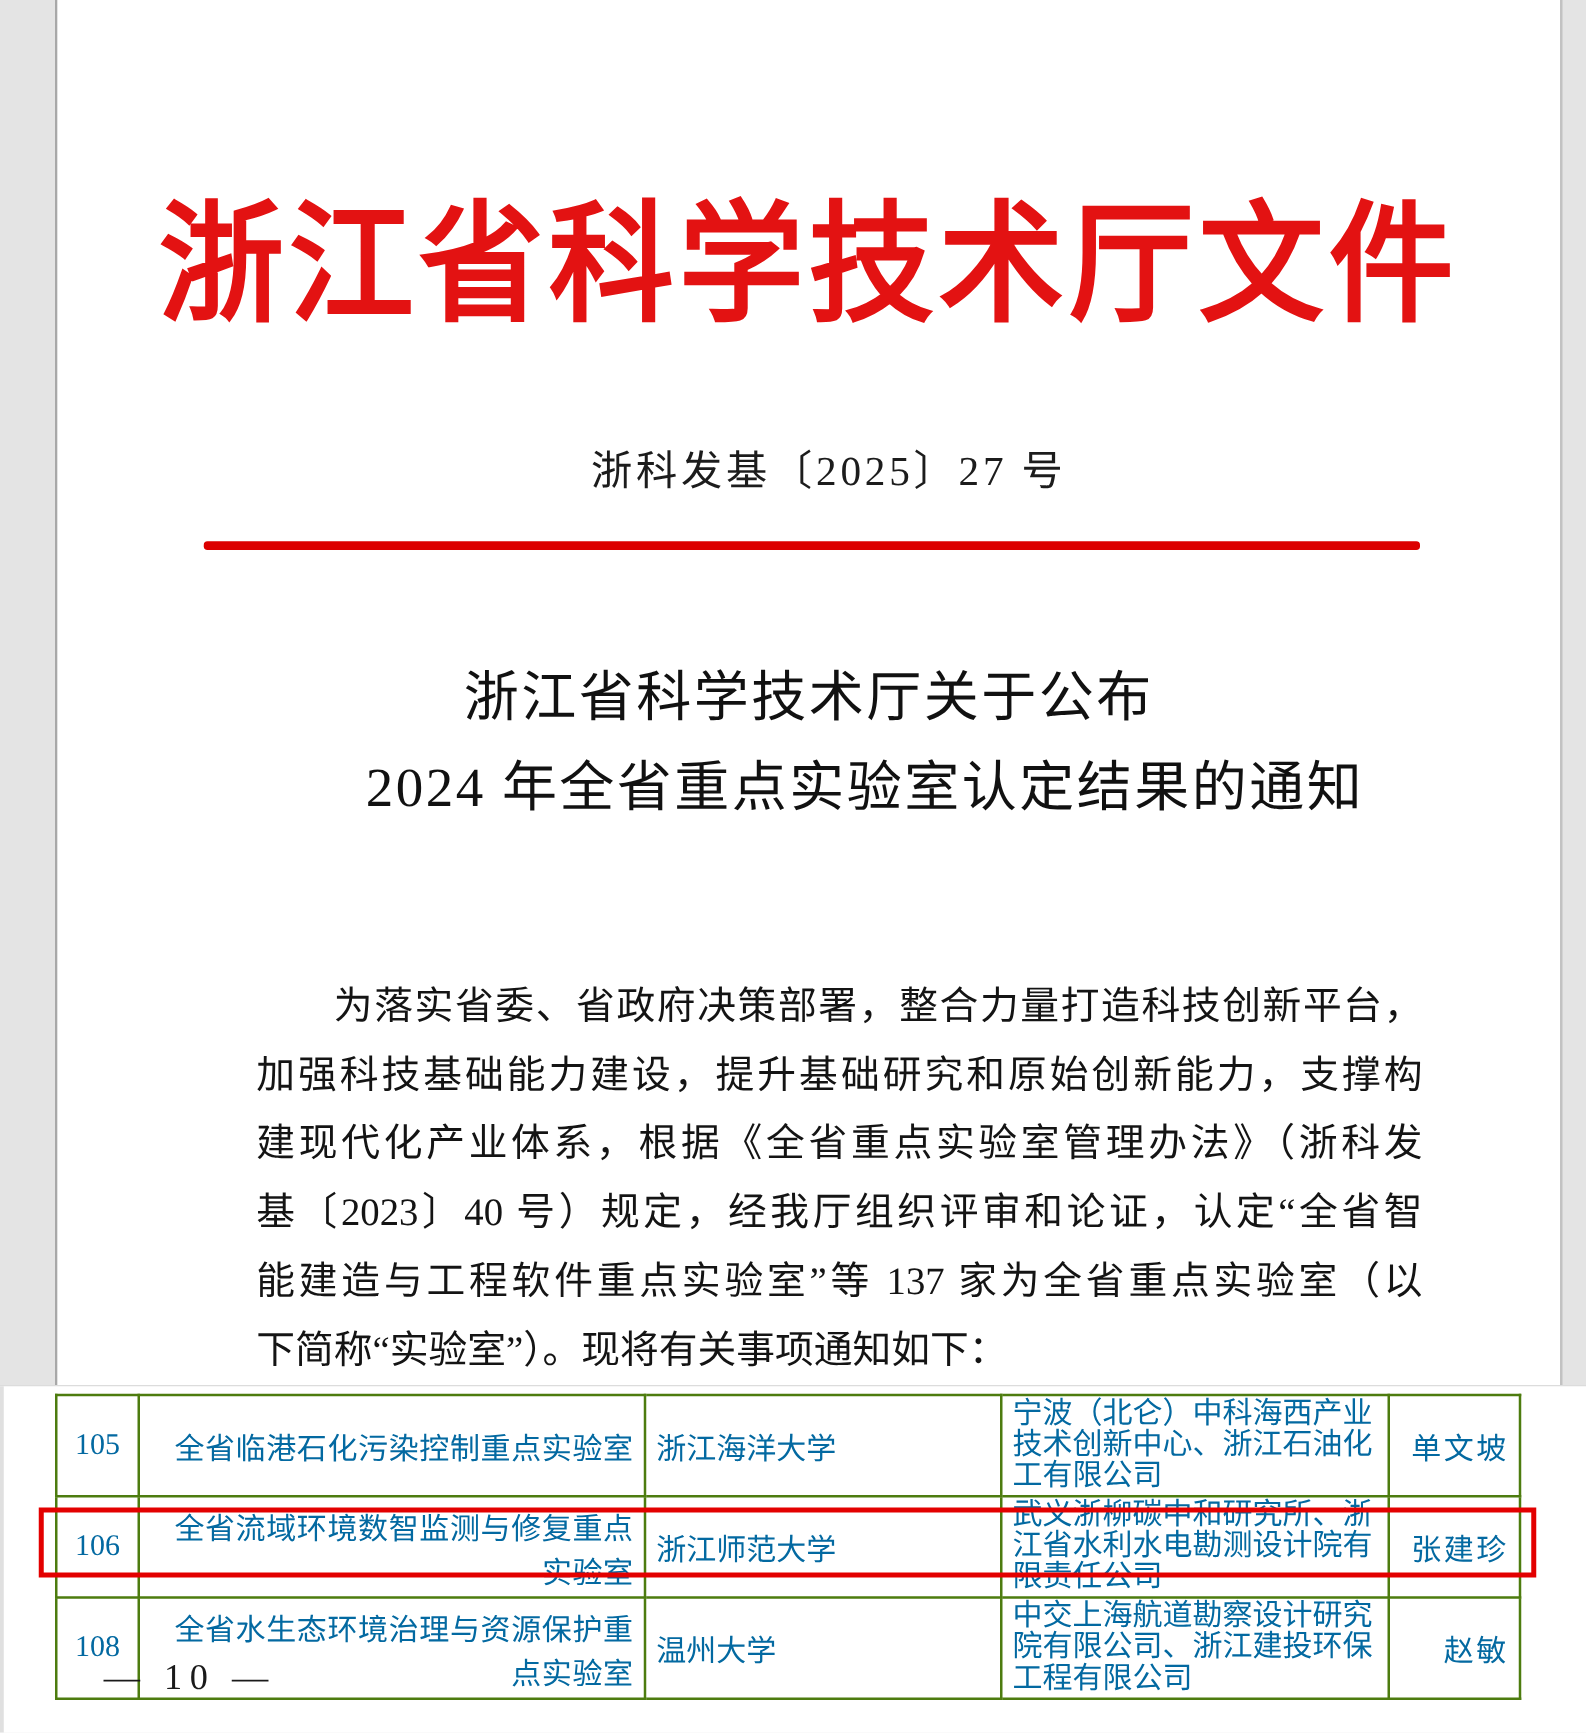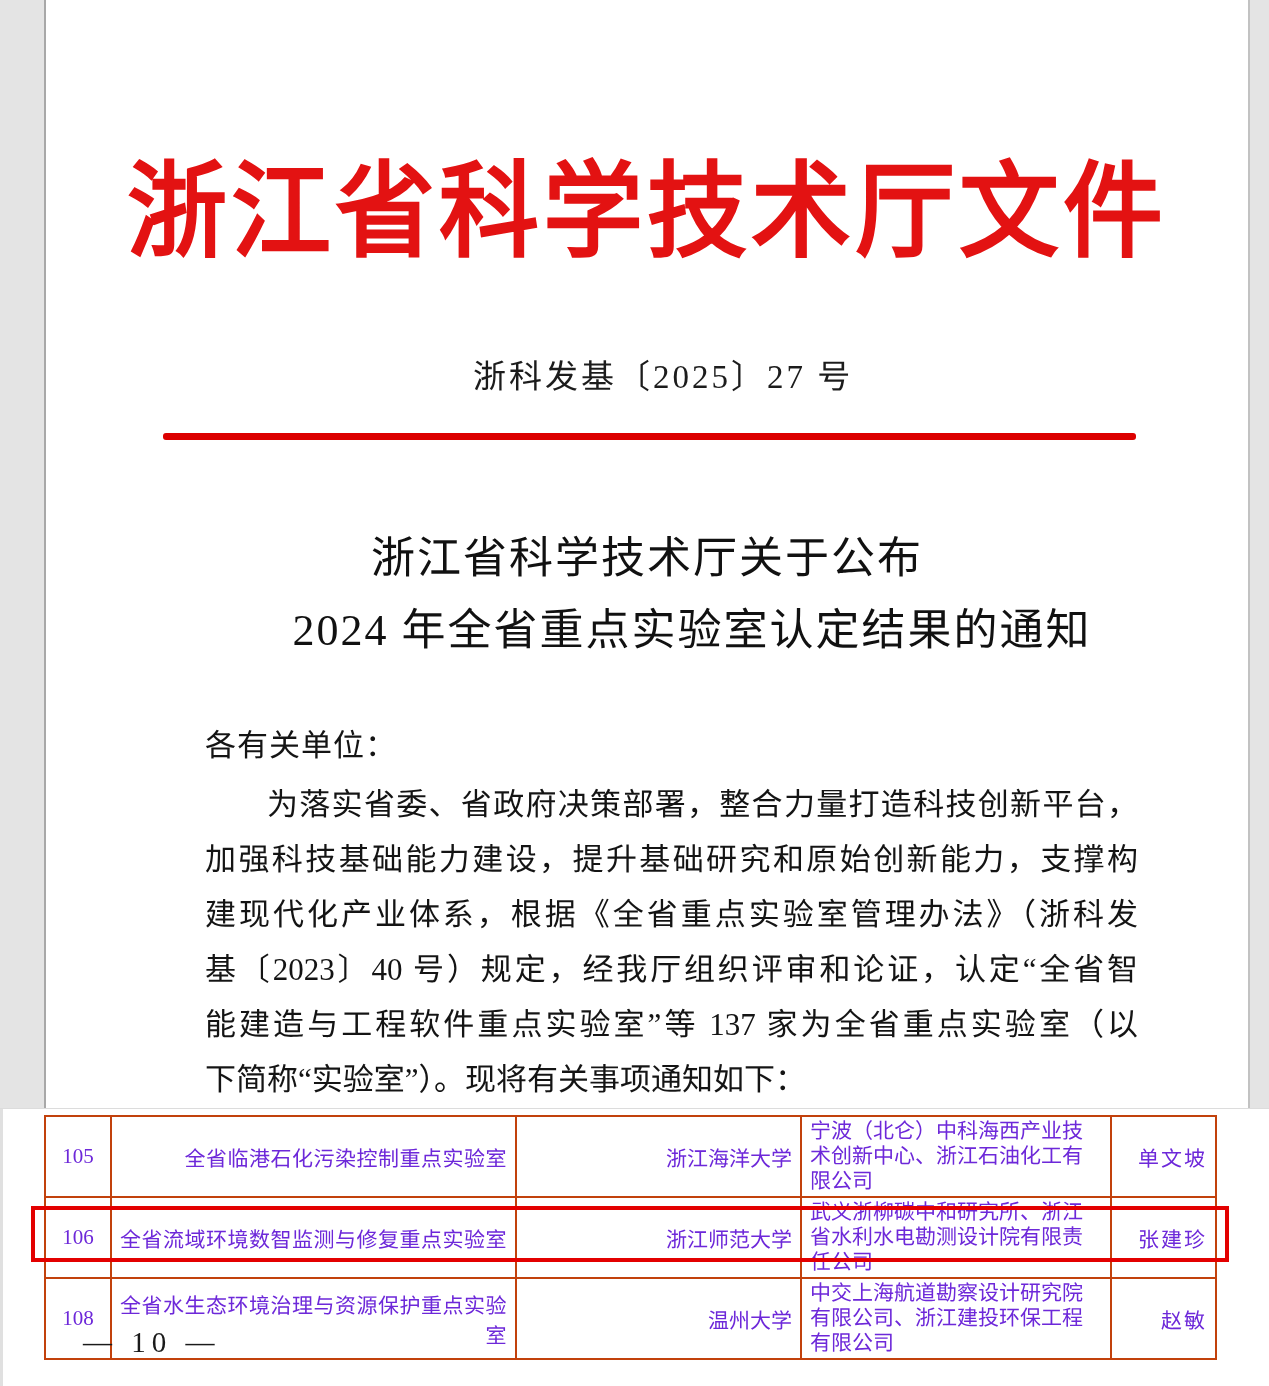--- a/index.html
+++ b/index.html
@@ -60,29 +60,29 @@
   .body-line.last{text-align-last:left;}
   .bl0{top:784px;} .bl1{top:839px;} .bl2{top:894px;}
   .bl3{top:949px;} .bl4{top:1004px;} .bl5{top:1059px;}
 
   table.labs{
     position:absolute;left:44px;top:1115px;width:1171px;
     border-collapse:collapse;table-layout:fixed;
     background:#fff;
   }
   table.labs td{
-    border:2px solid #c2410c;
-    font-size:21px;color:#6d28d9;
+    border:2px solid #4d7c0f;
+    font-size:24px;color:#0369a1;
     padding:2px 8px;
     vertical-align:middle;
     overflow:hidden;
   }
   td.c-no{text-align:center;font-family:"Liberation Serif","DejaVu Serif",serif;}
   td.c-lab{text-align:right;padding-left:16px;letter-spacing:0.5px;}
-  td.c-inst{text-align:right;padding-left:12px;margin-left:19px;}
+  td.c-inst{text-align:left;padding-left:12px;margin-left:19px;}
   td.c-part{text-align:left;font-size:20px;line-height:25px;padding:3px 8px;}
   td.c-dir{text-align:right;letter-spacing:2px;}
   tr.r0{height:50px;} tr.r1{height:49px;} tr.r2{height:48px;} tr.r3{height:51px;}
 
   .highlight-box{
     position:absolute;left:31px;top:1206px;width:1190px;height:48px;
     border:4px solid #e30000;
     background:transparent;
     pointer-events:none;
   }
@@ -105,21 +105,20 @@
 
   <div class="doc-header-title">浙江省科学技术厅文件</div>
 
   <div class="doc-number">浙科发基〔2025〕27 号</div>
 
   <div class="red-rule"></div>
 
   <div class="notice-title l1">浙江省科学技术厅关于公布</div>
   <div class="notice-title l2">2024 年全省重点实验室认定结果的通知</div>
 
-  <div class="salutation">各有关单位：</div>
 
   <div class="body-line first bl0">为落实省委、省政府决策部署，整合力量打造科技创新平台，</div>
   <div class="body-line bl1">加强科技基础能力建设，提升基础研究和原始创新能力，支撑构</div>
   <div class="body-line bl2">建现代化产业体系，根据《全省重点实验室管理办法》（浙科发</div>
   <div class="body-line bl3">基〔2023〕40 号）规定，经我厅组织评审和论证，认定“全省智</div>
   <div class="body-line bl4">能建造与工程软件重点实验室”等 137 家为全省重点实验室（以</div>
   <div class="body-line last bl5">下简称“实验室”）。现将有关事项通知如下：</div>
 
   <table class="labs">
     <colgroup>

